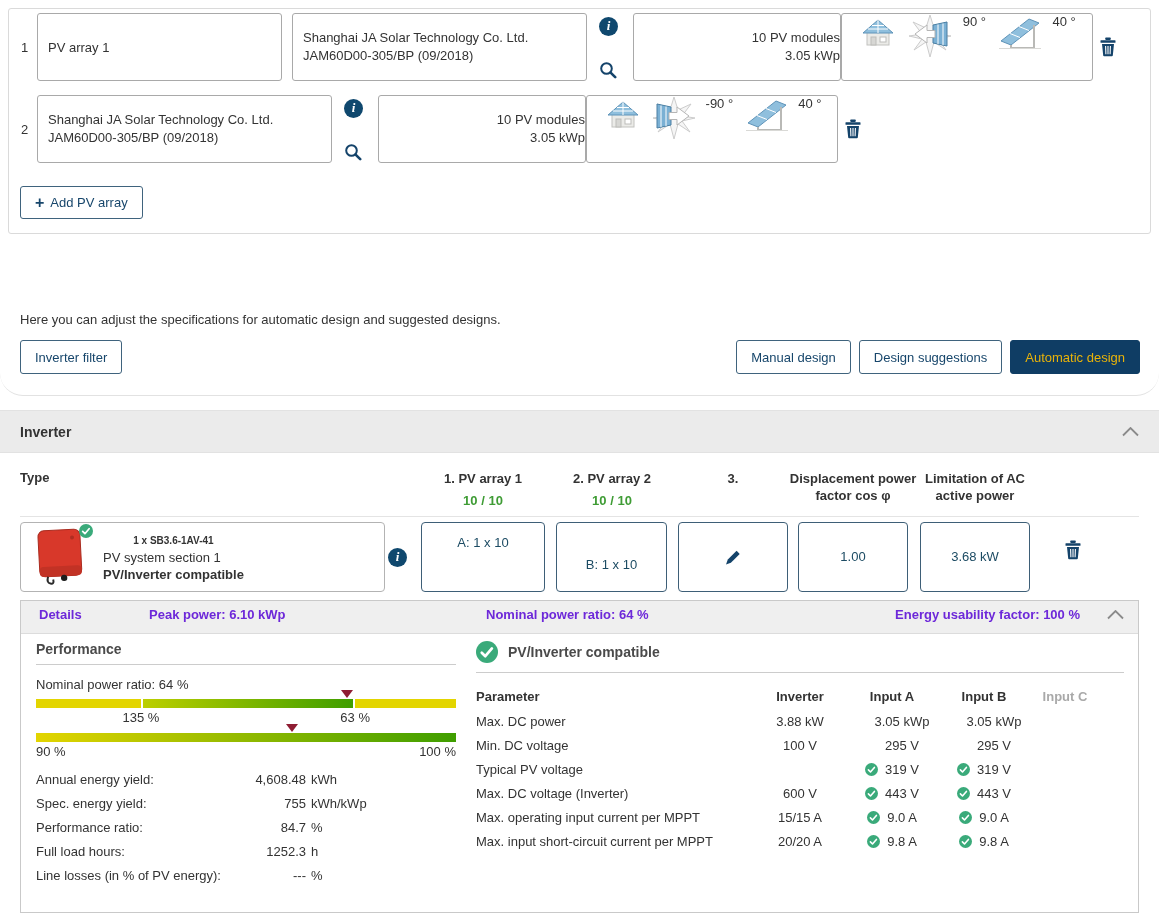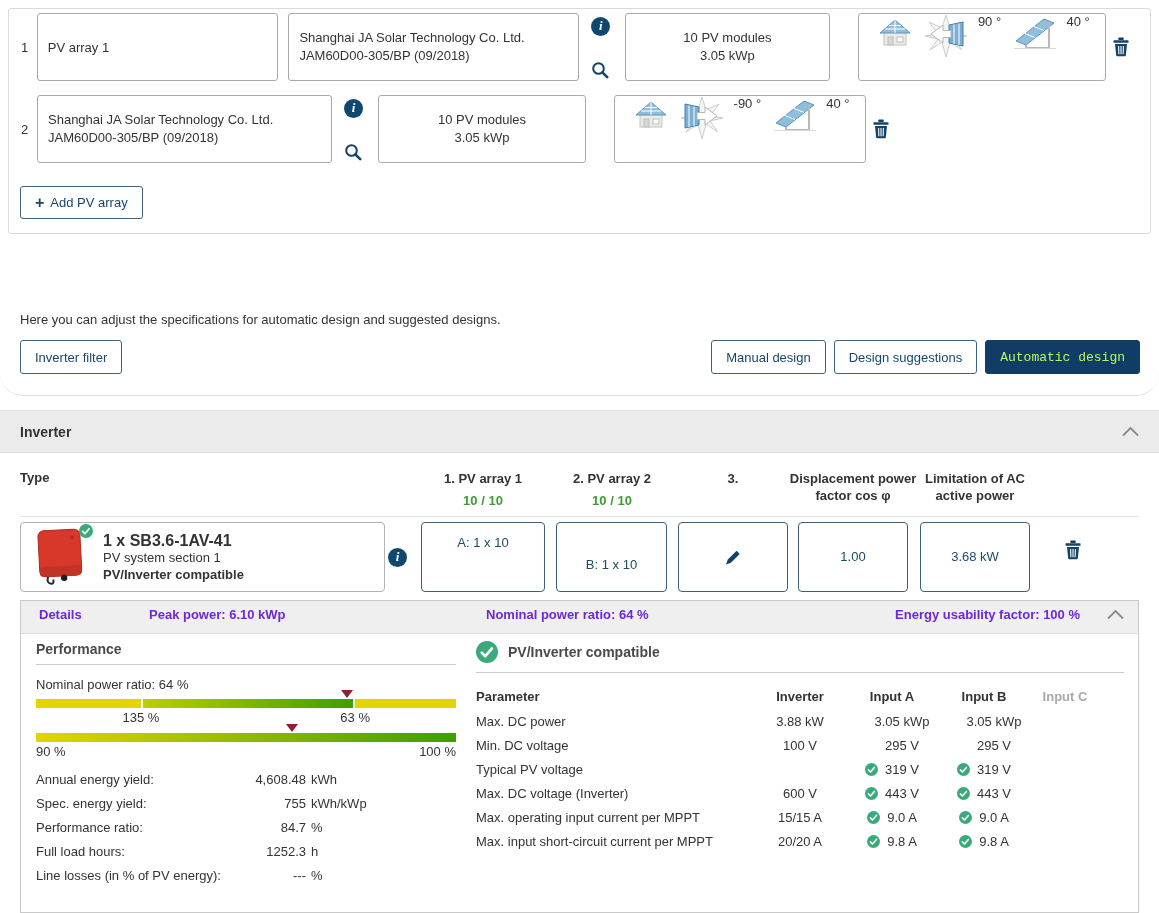--- a/index.html
+++ b/index.html
@@ -12,22 +12,22 @@
               border:1px solid #dadada; border-radius:3px; background:#fff; }
   .pv-row { position:absolute; left:12px; width:1115px; height:68px; display:flex; align-items:stretch; }
   .row-idx { width:16px; display:flex; align-items:center; color:#333; }
   .fbox { border:1px solid #a9a9a9; border-radius:3px; background:#fff; }
   .name-box { width:245px; margin-right:10px; display:flex; align-items:center; padding-left:10px; cursor:pointer; }
   .module-box { width:295px; margin-right:10px; display:flex; flex-direction:column; justify-content:center; padding-left:10px; line-height:18px; cursor:pointer; }
   .icon-col { width:26px; display:flex; flex-direction:column; justify-content:space-between; padding:4px 0 2px 2px; }
   .info-circle { display:inline-block; width:19px; height:19px; border-radius:50%; background:#0f486e; color:#fff;
                  font-family:"Liberation Serif", serif; font-style:italic; font-weight:bold; font-size:13px;
                  line-height:18px; text-align:center; cursor:pointer; }
-  .modules-box { width:208px; margin-left:10px; margin-right:28px; display:flex; flex-direction:column;
-                 justify-content:center; text-align:center; line-height:18px; cursor:pointer; }
+  .modules-box { width:208px; margin-left:10px; margin-right:0; display:flex; flex-direction:column;
+                 justify-content:center; text-align:right; line-height:18px; cursor:pointer; }
   .orient-box { width:252px; display:flex; justify-content:space-evenly; padding:0 6px; cursor:pointer; }
   .angle { color:#333; white-space:nowrap; }
   .trash-btn { width:30px; display:flex; align-items:center; justify-content:center; cursor:pointer; background:none; border:none; }
 
   .btn-outline { display:inline-flex; align-items:center; justify-content:center; background:#fff;
                  border:1px solid #3f637d; border-radius:3px; color:#17466b; font-size:13px;
                  font-family:"Liberation Sans", sans-serif; cursor:pointer; padding:0 14px; height:34px; }
   .add-btn { position:absolute; left:20px; top:186px; height:33px; }
   .add-plus { font-size:16px; font-weight:bold; margin-right:6px; color:#17466b; }
 
@@ -37,35 +37,35 @@
                 display:flex; align-items:center; justify-content:space-between; padding:0 20px; }
   .sec-title { font-weight:bold; font-size:14px; color:#333; }
   .chev-btn { background:none; border:none; cursor:pointer; display:flex; align-items:center; }
 
   
   .invdesign-body { position:absolute; left:0; top:296px; width:1159px; height:100px; border-bottom:1px solid #e2e2e2; background:#fff;border-radius:23px; }
   .invdesign-desc { position:absolute; left:20px; top:16px; color:#333; }
   .filter-btn { position:absolute; left:20px; top:44px; }
   .design-btns { position:absolute; right:19px; top:44px; display:flex; gap:8px; }
   .btn-primary { display:inline-flex; align-items:center; justify-content:center; background:#0f3d64; border:1px solid #0f3d64;
-                 border-radius:3px; color:#bef264; font-size:13px; cursor:pointer; padding:0 14px; height:34px;
-                 font-family:Liberation Mono, monospace; }
+                 border-radius:3px; color:#eab308; font-size:13px; cursor:pointer; padding:0 14px; height:34px;
+                 font-family:Liberation Sans, sans-serif; }
 
   
   .type-label { position:absolute; left:20px; top:470px; font-weight:bold; color:#333; }
   .col-head { position:absolute; top:470px; width:140px; text-align:center; font-weight:bold; color:#333; line-height:17px; }
   .col-sub { margin-top:5px; color:#3f9c35; font-weight:bold; }
   .head-rule { position:absolute; left:20px; top:516px; width:1119px; border-top:1px solid #e4e4e4; }
 
   .inv-card { position:absolute; left:20px; top:522px; width:365px; height:70px; border:1px solid #b3b3b3;
               border-radius:4px; background:#fff; display:flex; align-items:center; padding-left:12px; cursor:pointer; }
   .inv-img { position:relative; width:56px; height:62px; flex:0 0 auto; }
   .inv-badge { position:absolute; top:-2px; right:-4px; }
   .inv-texts { margin-left:14px; line-height:17px; }
-  .inv-name { font-weight:bold; font-size:16px; }
+  .inv-name { font-weight:bold; font-size:10px;text-align:center; }
   .inv-status { font-weight:bold; }
   .row-info { position:absolute; left:388px; top:548px; }
 
   .val-box { position:absolute; top:522px; height:70px; border:1px solid #3e5f77; border-radius:4px; background:#fff;
              color:#1c4b63; text-align:center; cursor:pointer; padding-top:9px; line-height:22px; }
   .val-line { height:22px; }
   .val-box.center { display:flex; align-items:center; justify-content:center; padding-top:0; }
   .row-trash { position:absolute; left:1058px; top:540px; }
 
   

